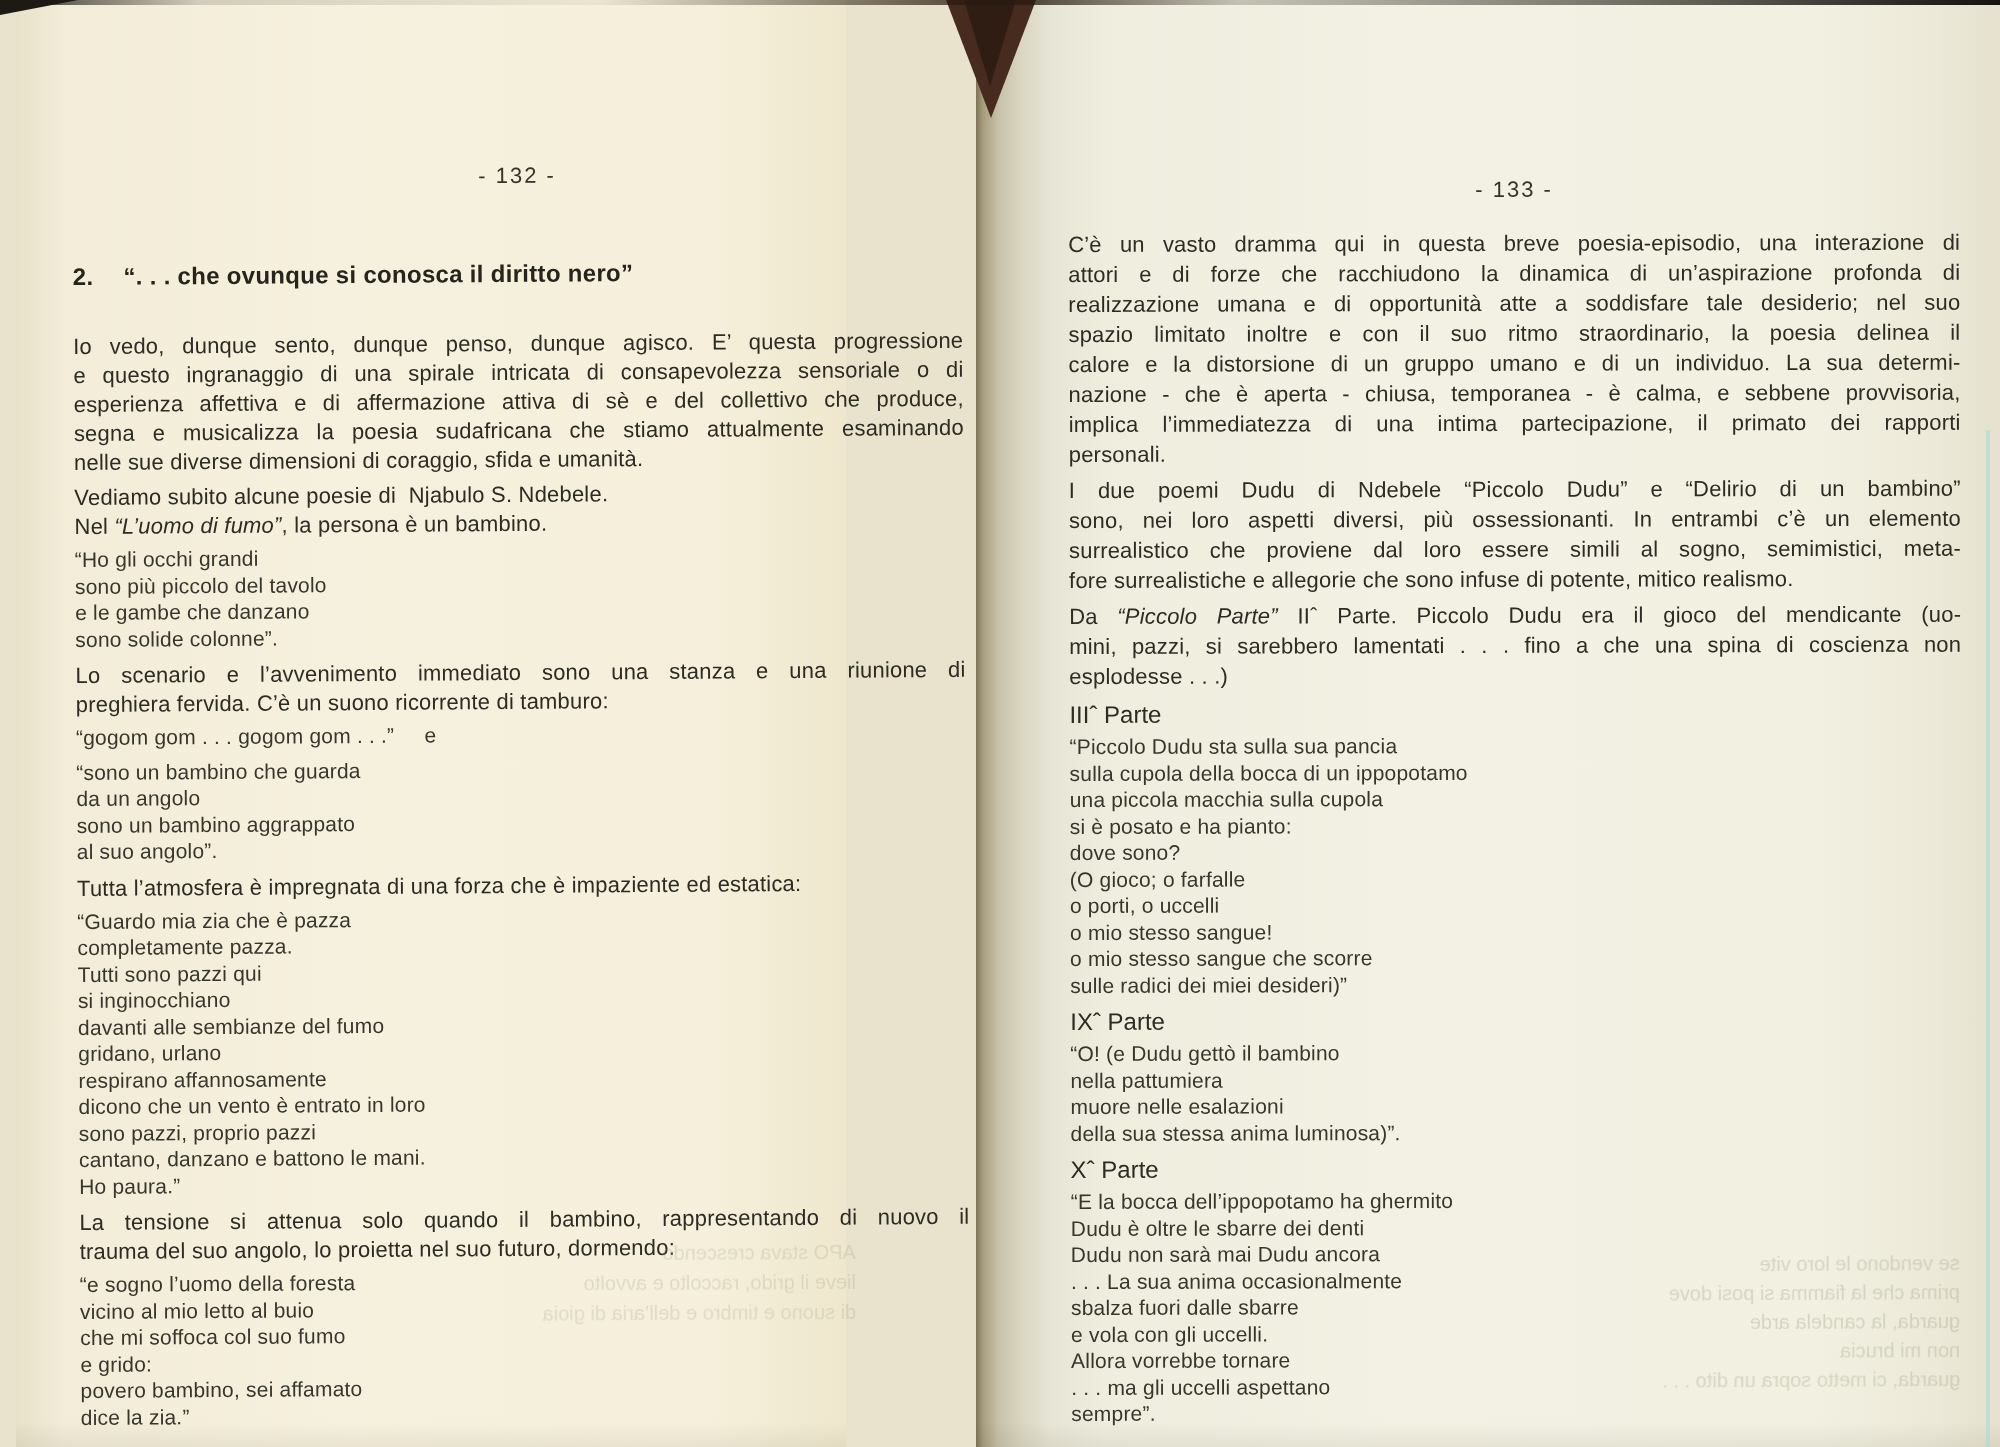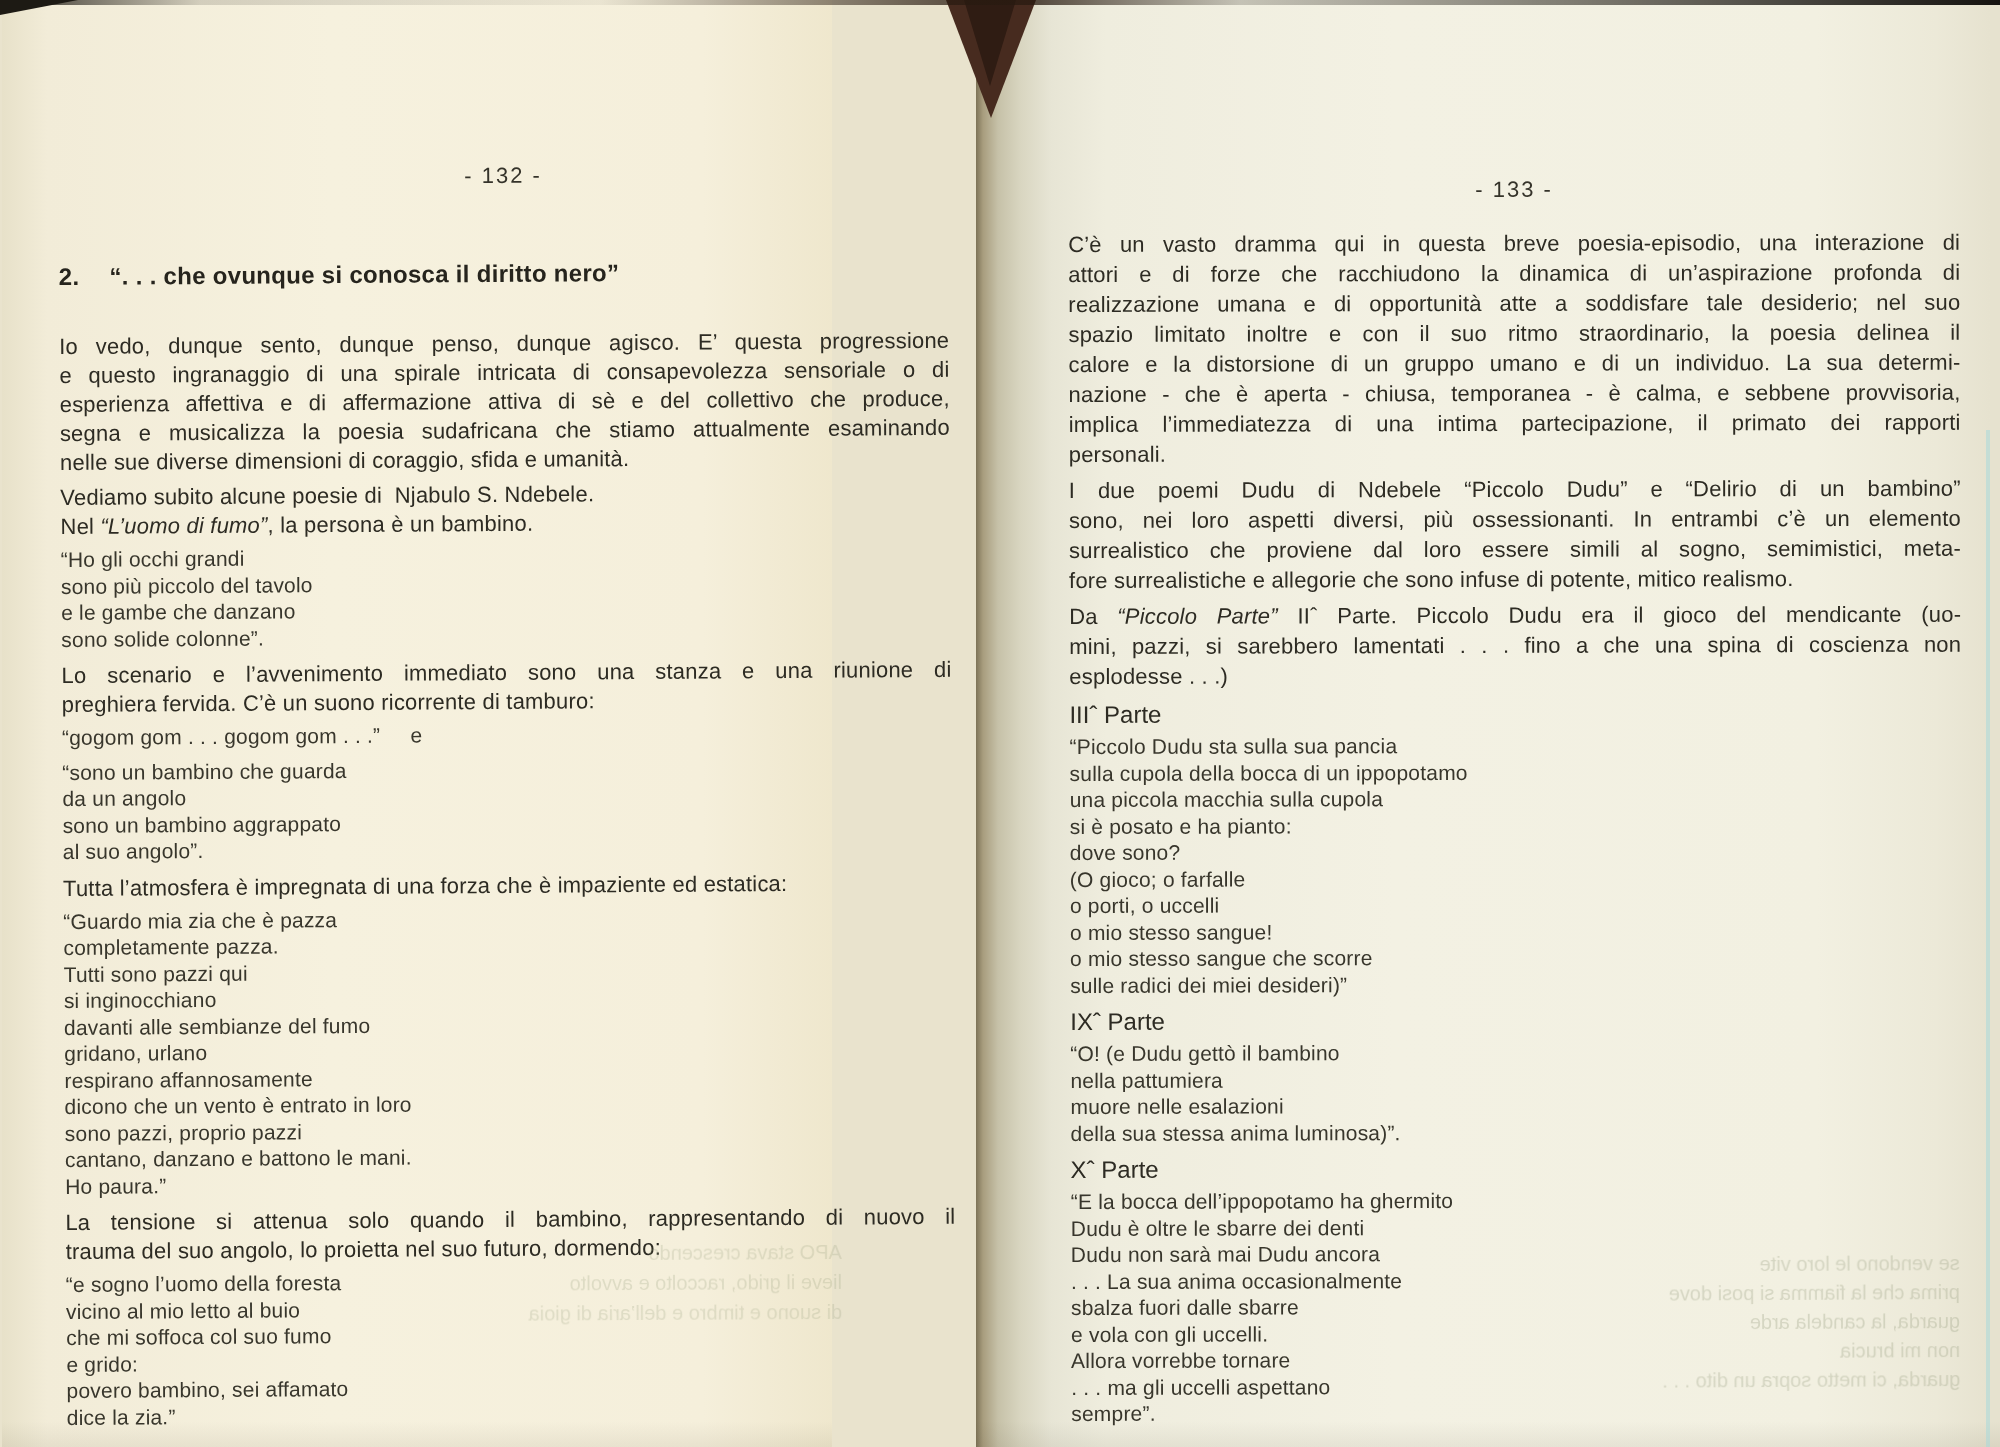--- a/index.html
+++ b/index.html
@@ -5,21 +5,21 @@
   html,body{margin:0;padding:0;}
   body{
     width:2000px;height:1447px;position:relative;overflow:hidden;
     background:#e9e3cd;
     font-family:"Liberation Sans","DejaVu Sans",sans-serif;
   }
   .scan{position:absolute;inset:0;}
   
   .page{position:absolute;top:0;height:1447px;}
   .page.lp{
-    left:2px;width:830px;
+    left:16px;width:830px;
     background:linear-gradient(90deg,
       #e7e1c9 0px,#f2ecd8 45px,#f6f1de 330px,#f5efdb 700px,
       #eee6cb 850px,#e2d7b4 925px,#c3b78e 962px,#998c64 980px,#6b5f42 986px);
   }
   .page.rp{
     left:976px;width:1014px;
     background:linear-gradient(90deg,
       #7d7357 0px,#a89d7e 7px,#c6c1a8 22px,#d9d6c1 45px,#e7e5d5 75px,
       #efedde 130px,#f3f1e3 420px,#f2f0e1 840px,#ece9d8 960px,#e6e2cf 1014px);
     padding-left:22px;

